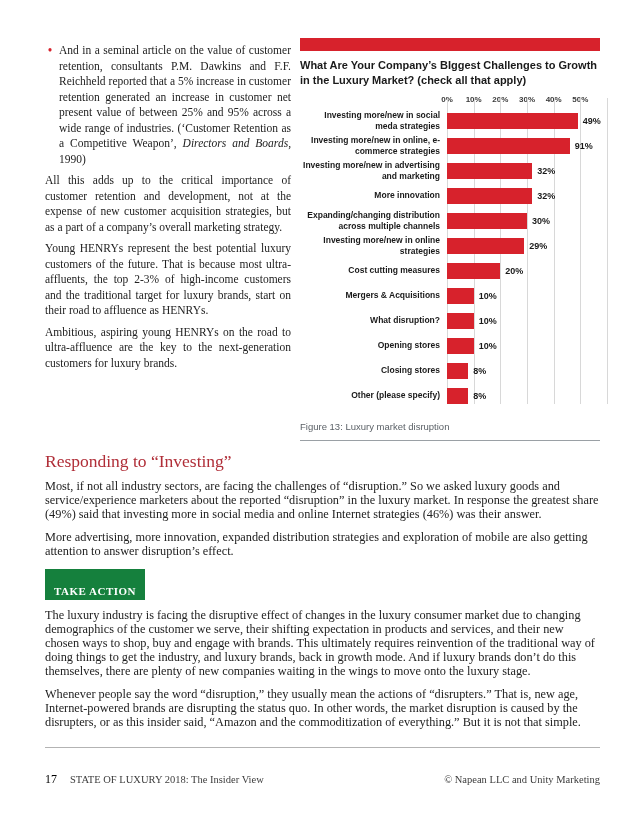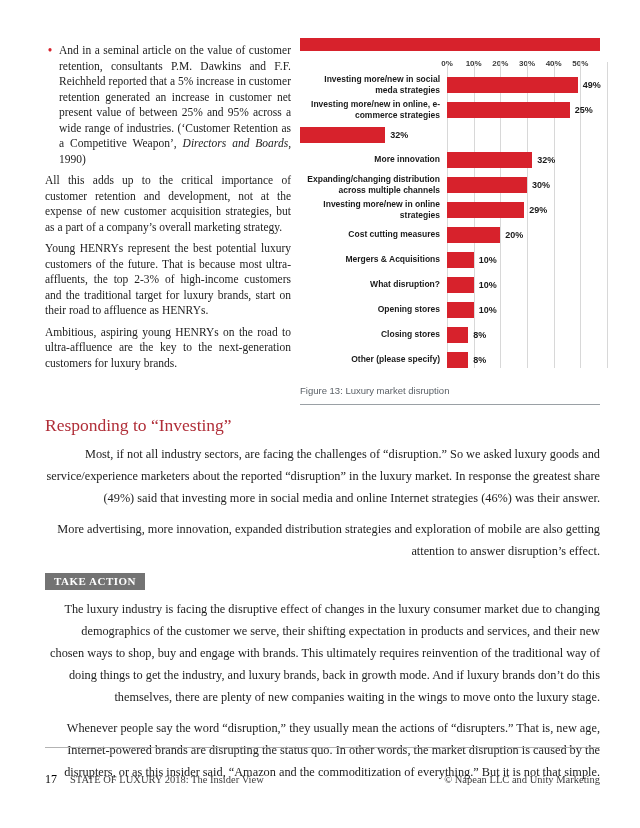--- a/index.html
+++ b/index.html
@@ -71,26 +71,26 @@
     margin-top:13px;font-family:"Liberation Sans", sans-serif;
     font-size:9.5px;color:#5b6167;
   }
   .fig-divider{border-top:1px solid #9aa0a5;margin-top:8px;}
   
   .section{margin-top:10px;}
   .section-heading{
     font-size:17.5px;color:#b02e38;margin:0 0 7px 0;font-weight:normal;
   }
   .section p{
-    margin:0 0 9px 0;font-size:12.3px;line-height:22px;text-align:right;
+    margin:0 0 9px 0;font-size:12.3px;line-height:14px;text-align:left;
   }
   .take-action{
-    display:inline-block;background:#737373;color:#ffffff;
+    display:inline-block;background:#15803d;color:#ffffff;
     font-weight:bold;font-size:11px;letter-spacing:0.5px;
-    padding:2px 9px 3px 9px;margin:2px 0 8px 0;
+    padding:16px 9px 3px 9px;margin:2px 0 8px 0;
   }
   
   .footer{position:absolute;left:45px;right:40px;top:747px;}
   .footer-rule{border-top:1px solid #b3b3b3;}
   .footer-row{
     display:flex;justify-content:space-between;align-items:baseline;
     margin-top:24px;font-size:10.5px;color:#3c3c3c;
   }
   .footer-left{display:flex;align-items:baseline;}
   .page-num{font-size:12px;color:#000000;margin-right:13px;}
@@ -107,20 +107,24 @@
         <p class="bullet-para">
           <span class="bullet-mark">•</span><span>And in a seminal article on the value of customer retention, consultants P.M. Dawkins and F.F. Reichheld reported that a 5% increase in customer retention generated an increase in customer net present value of between 25% and 95% across a wide range of industries. (‘Customer Retention as a Competitive Weapon’, </span><i>Directors and Boards</i><span>, 1990)</span>
         </p>
         <p>All this adds up to the critical importance of customer retention and development, not at the expense of new customer acquisition strategies, but as a part of a company’s overall marketing strategy.</p>
         <p>Young HENRYs represent the best potential luxury customers of the future. That is because most ultra-affluents, the top 2-3% of high-income customers and the traditional target for luxury brands, start on their road to affluence as HENRYs.</p>
         <p>Ambitious, aspiring young HENRYs on the road to ultra-affluence are the key to the next-generation customers for luxury brands.</p>
       </div>
 
       <div class="right-col">
         <div class="chart-topbar"></div>
+        <div class="chart-title">
+          <div>What Are Your Company’s BIggest Challenges to Growth</div>
+          <div>in the Luxury Market? (check all that apply)</div>
+        </div>
 
         <div class="chart">
           <div class="axis-row">
             <span>0%</span>
             <span>10%</span>
             <span>20%</span>
             <span>30%</span>
             <span>40%</span>
             <span>50%</span>
           </div>
@@ -140,24 +144,25 @@
               <div class="bar-label">Investing more/new in social meda strategies</div>
               <div class="bar-track">
                   <div class="bar" style="width: 81.6667%; background: rgb(215, 34, 44);"></div>
                   <span class="bar-val">49%</span>
                 </div>
             </div>
             <div class="bar-row">
               <div class="bar-label">Investing more/new in online, e-commerce strategies</div>
               <div class="bar-track">
                   <div class="bar" style="width: 76.6667%; background: rgb(215, 34, 44);"></div>
-                  <span class="bar-val">25%</span>
-                </div>
-            </div>
-            <div class="bar-row">
+                  <span class="bar-val">91%</span>
+                </div>
+            </div>
+            <div class="bar-row">
+              <div class="bar-label">Investing more/new in advertising and marketing</div>
               <div class="bar-track">
                   <div class="bar" style="width: 53.3333%; background: rgb(215, 34, 44);"></div>
                   <span class="bar-val">32%</span>
                 </div>
             </div>
             <div class="bar-row">
               <div class="bar-label">More innovation</div>
               <div class="bar-track">
                   <div class="bar" style="width: 53.3333%; background: rgb(215, 34, 44);"></div>
                   <span class="bar-val">32%</span>

